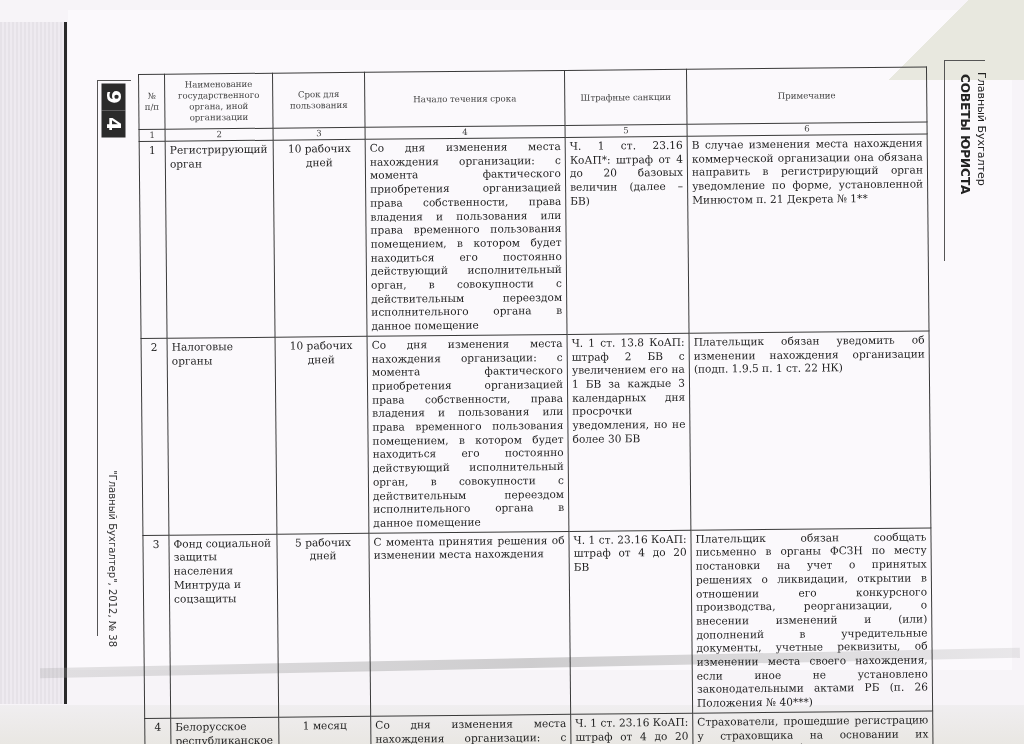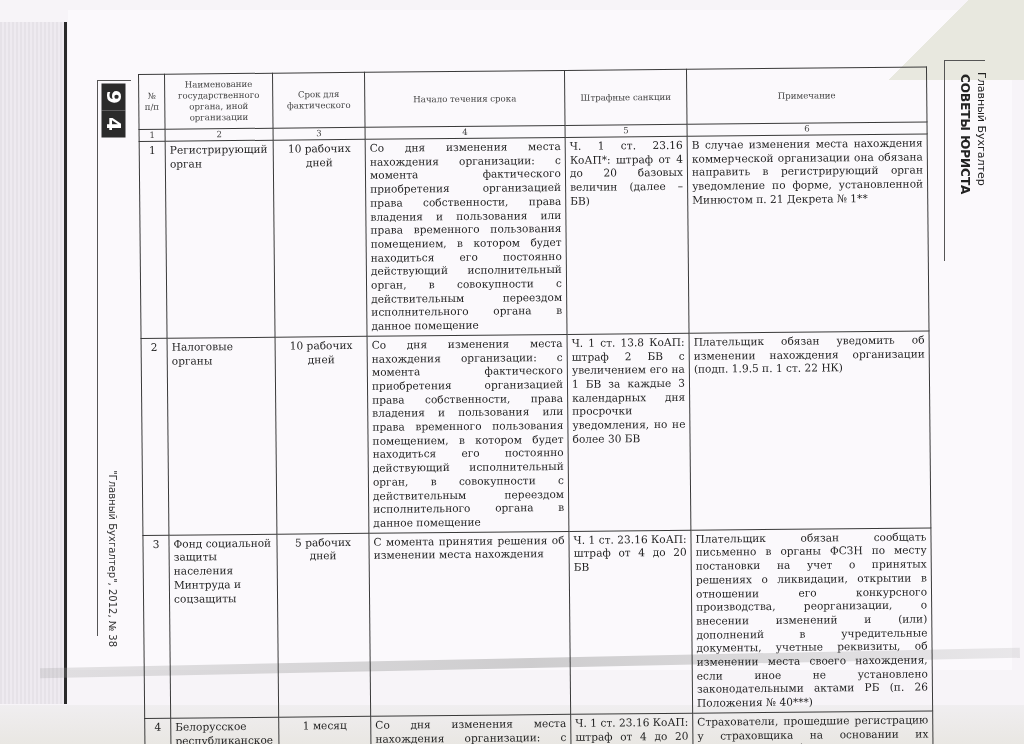--- a/index.html
+++ b/index.html
@@ -137,21 +137,21 @@
         <col class="col2">
         <col class="col3">
         <col class="col4">
         <col class="col5">
         <col class="col6">
     </colgroup>
     <tbody>
         <tr>
       <th>№ п/п</th>
       <th>Наименование государственного органа, иной организации</th>
-      <th>Срок для фактического</th>
+      <th>Срок для пользования</th>
       <th>Начало течения срока</th>
       <th>Штрафные санкции</th>
       <th>Примечание</th>
     </tr>
     <tr class="numrow">
       <td>1</td>
       <td>2</td>
       <td>3</td>
       <td>4</td>
       <td>5</td>

